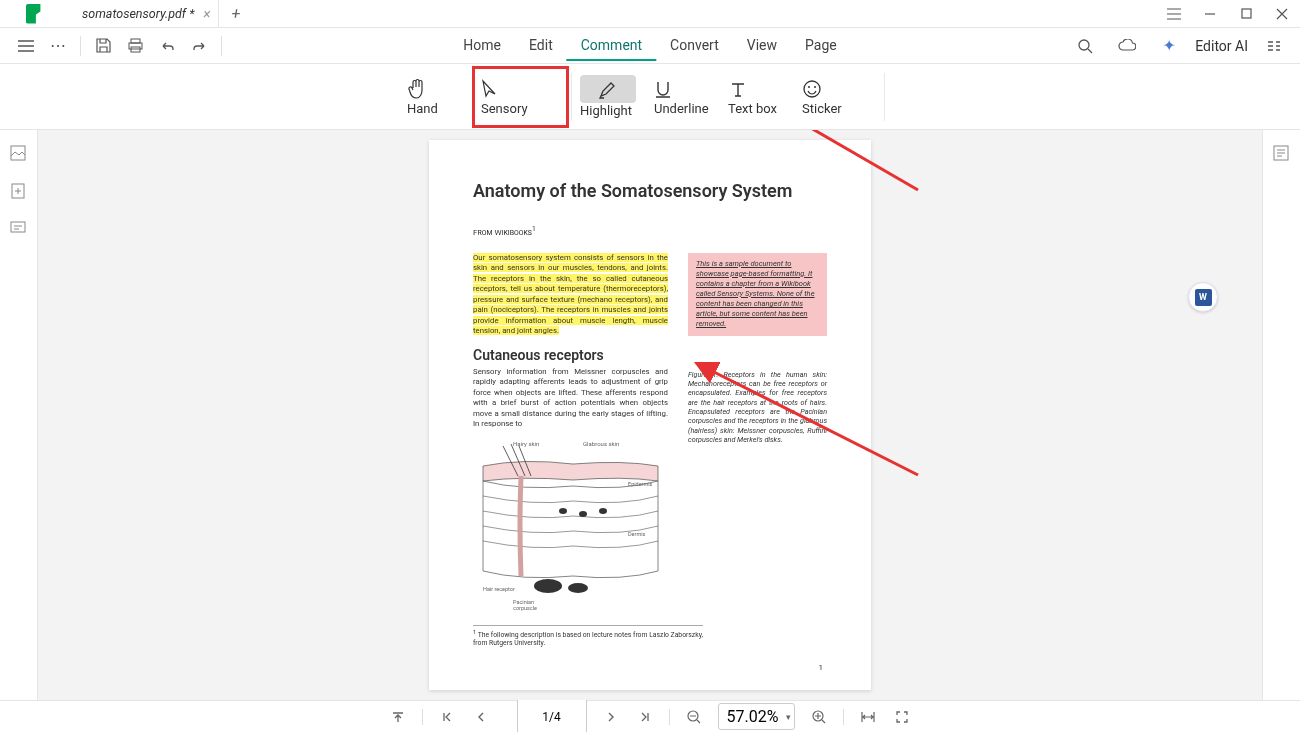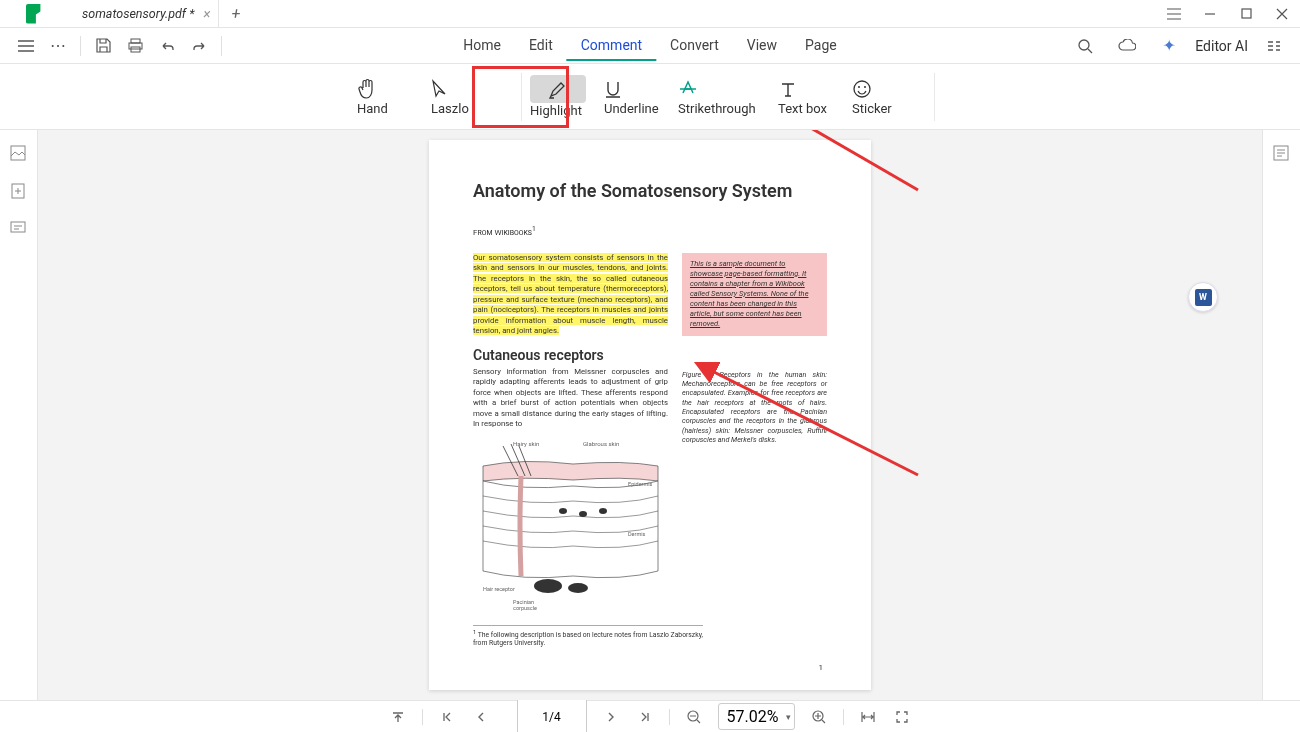--- a/index.html
+++ b/index.html
@@ -14,21 +14,21 @@
 .new-tab { padding: 0 12px; font-size: 16px; color: #666; cursor: pointer; }
 .win-controls { margin-left: auto; display: flex; align-items: center; }
 .win-btn { width: 36px; height: 28px; display: flex; align-items: center; justify-content: center; color: #555; cursor: pointer; }
 
 
 .quickbar { height: 36px; background: #fff; display: flex; align-items: center; padding: 0 10px; border-bottom: 1px solid #e5e5e5; }
 .qbtn { width: 28px; height: 28px; display: flex; align-items: center; justify-content: center; color: #555; cursor: pointer; margin: 0 2px; }
 .qsep { width: 1px; height: 20px; background: #e0e0e0; margin: 0 6px; }
 .menu-center { position: absolute; left: 50%; transform: translateX(-50%); display: flex; }
 .menu-item { padding: 6px 14px; font-size: 14px; color: #444; cursor: pointer; }
-.menu-item.active { color: #1d4ed8; border-bottom: 2px solid #00a08a; }
+.menu-item.active { color: #0f766e; border-bottom: 2px solid #00a08a; }
 .right-tools { margin-left: auto; display: flex; align-items: center; gap: 10px; }
 .editor-ai { font-size: 14px; color: #333; }
 
 
 .ribbon { height: 66px; background: #fff; display: flex; justify-content: center; align-items: center; border-bottom: 1px solid #e5e5e5; position: relative; }
 .ribbon-group { display: flex; align-items: center; }
 .rtool { display: flex; flex-direction: column; align-items: flex-start; justify-content: center; width: 74px; height: 58px; cursor: pointer; font-size: 13px; color: #333; }
 .rtool .ricon { height: 24px; display: flex; align-items: center; justify-content: center; font-size: 18px; }
 .rtool-wide { width: 100px; }
 .rtool.highlighted { position: relative; }
@@ -38,21 +38,21 @@
 
 
 .main { display: flex; height: 570px; }
 .left-rail { width: 38px; background: #fff; border-right: 1px solid #e5e5e5; display: flex; flex-direction: column; align-items: center; padding-top: 14px; gap: 18px; }
 .rail-btn { width: 20px; height: 20px; color: #888; cursor: pointer; }
 .right-rail { width: 38px; background: #fff; border-left: 1px solid #e5e5e5; display: flex; flex-direction: column; align-items: center; padding-top: 14px; }
 .canvas { flex: 1; background: #f3f3f3; display: flex; justify-content: center; padding-top: 10px; overflow: hidden; position: relative; }
 .page { width: 442px; height: 550px; background: #fff; box-shadow: 0 1px 4px rgba(0,0,0,0.15); padding: 40px 44px 20px; font-size: 8.5px; color: #333; position: relative; }
 .page h1 { font-size: 18px; font-weight: 600; margin-bottom: 24px; }
 .page .src { font-size: 8px; font-variant: small-caps; margin-bottom: 16px; }
-.columns { display: flex; gap: 14px; }
+.columns { display: flex; gap: 20px; }
 .col-left { flex: 1.3; }
 .col-right { flex: 1; }
 .hl { background: #fff566; display: inline; }
 .pinknote { background: #f7c5c5; padding: 6px 8px; font-size: 7.5px; font-style: italic; line-height: 1.35; text-decoration: underline; }
 .subhead { font-weight: 600; font-size: 14px; margin: 10px 0 4px; }
 .bodytxt { font-size: 7.8px; line-height: 1.35; text-align: justify; }
 .figcap { font-size: 7.2px; font-style: italic; line-height: 1.3; text-align: justify; margin-top: 34px; }
 .skin-diagram { width: 195px; height: 175px; margin-top: 6px; position: relative; }
 .footnote { font-size: 6.8px; margin-top: 14px; border-top: 0.5px solid #aaa; padding-top: 3px; width: 65%; }
 .pagenum { position: absolute; bottom: 18px; right: 48px; font-size: 8px; }
@@ -182,21 +182,21 @@
           </svg>
         </div>
       <span>Hand</span>
     </div>
     <div class="rtool">
       <div class="ricon">
           <svg width="16" height="20" viewBox="0 0 16 20">
             <path d="M2 2l3 15 3-5 6 3-12-13z" fill="none" stroke="#333" stroke-width="1.2"></path>
           </svg>
         </div>
-      <span>Laszlo</span>
+      <span>Sensory</span>
     </div>
   </div>
   <div class="rsep"></div>
   <div class="ribbon-group">
     <div class="rtool highlighted">
       <div class="ricon-wrap">
           <div class="ricon">
             <svg width="20" height="20" viewBox="0 0 20 20">
               <path d="M3 17l2-5L13 4l3 3-8 8-5 2zm0 0l-1 2h4" fill="none" stroke="#333" stroke-width="1.3"></path>
             </svg>
@@ -204,29 +204,20 @@
         </div>
       <span>Highlight</span>
     </div>
     <div class="rtool">
       <div class="ricon">
           <svg width="18" height="20" viewBox="0 0 18 20">
             <path d="M4 3v8a5 5 0 0010 0V3M2 18h14" fill="none" stroke="#333" stroke-width="1.4"></path>
           </svg>
         </div>
       <span>Underline</span>
-    </div>
-    <div class="rtool rtool-wide">
-      <div class="ricon" style="color:#00a08a;">
-          <svg width="20" height="20" viewBox="0 0 20 20">
-            <path d="M5 14l5-11 5 11M6.5 10h7" fill="none" stroke="currentColor" stroke-width="1.5"></path>
-            <path d="M2 10h16" stroke="currentColor" stroke-width="1.5"></path>
-          </svg>
-        </div>
-      <span>Strikethrough</span>
     </div>
     <div class="rtool">
       <div class="ricon">
           <svg width="20" height="20" viewBox="0 0 20 20">
             <path d="M4 5h12M10 5v12M7 17h6" fill="none" stroke="#333" stroke-width="1.4"></path>
           </svg>
         </div>
       <span>Text box</span>
     </div>
     <div class="rtool">

